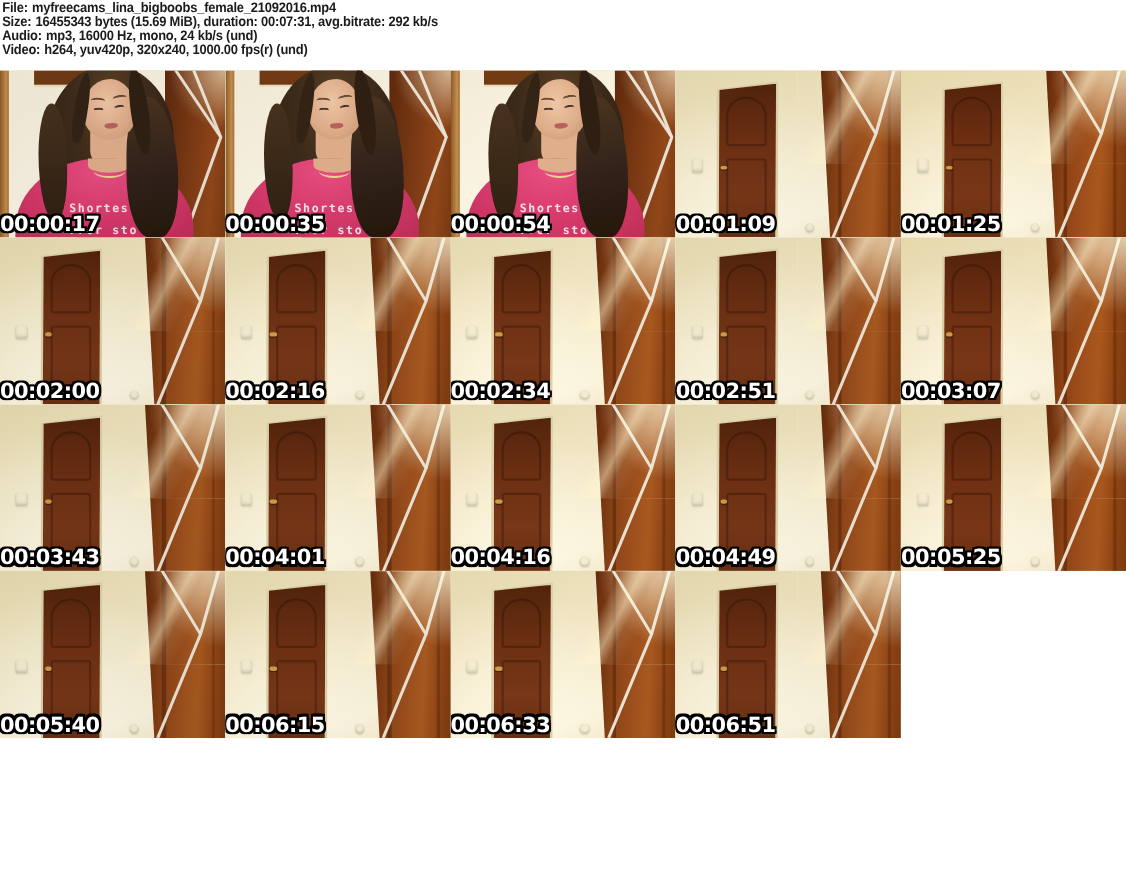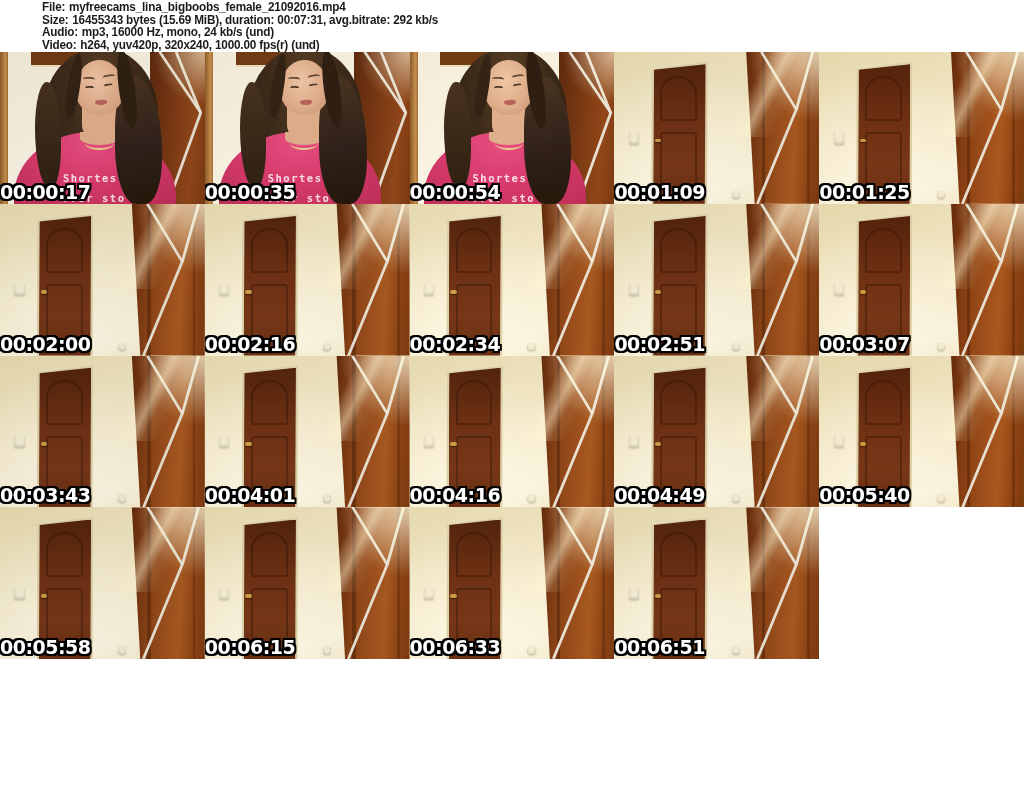--- a/index.html
+++ b/index.html
@@ -3,21 +3,21 @@
 <meta charset="utf-8">
 <title>Video contact sheet</title>
 <style>
   html,body{margin:0;padding:0;background:#888;}
   #sheet{
     position:relative;width:1024px;height:811px;margin:0 auto;
     background:var(--header-bg,#ffffff);overflow:hidden;
     font-family:"Liberation Sans",sans-serif;
   }
   
-  .header{height:52px;padding:1px 0 0 2px;box-sizing:border-box;overflow:hidden;margin-left:40px;}
+  .header{height:64px;padding:1px 0 0 2px;box-sizing:border-box;overflow:hidden;}
   .header-line{
     font-size:12.5px;line-height:12.6px;font-weight:bold;color:var(--header-text,#1b1b1b);
     white-space:nowrap;letter-spacing:-.2px;transform:scaleX(.94);transform-origin:0 0;
   }
   .hl-label{margin-right:4px;}
   
   .grid{
     display:grid;width:1024px;
     grid-template-columns:repeat(5,204.8px);
     grid-template-rows:repeat(5,151.8px);
@@ -494,20 +494,42 @@
           <polyline points="72,0 89,38 70,100"></polyline>
           <polyline points="97,0 89,38"></polyline>
         </svg>
         <div class="flare"></div>
       </div>
 
       <span class="timestamp">00:04:49</span>
     </div>
 
 
+    <div class="thumb is-room">
+      <div class="sc scene-room">
+        <div class="wall"></div>
+        <div class="door-frame"></div>
+        <div class="door"></div>
+        <div class="door-panel dp-top"></div>
+        <div class="door-panel dp-bottom"></div>
+        <div class="door-handle"></div>
+        <div class="light-switch"></div>
+        <div class="wall-socket"></div>
+        <div class="wardrobe"></div>
+        <div class="wardrobe-stile"></div>
+        <div class="wardrobe-stile2"></div>
+        <svg class="cords" viewBox="0 0 100 100" preserveAspectRatio="none">
+          <polyline points="72,0 89,38 70,100"></polyline>
+          <polyline points="97,0 89,38"></polyline>
+        </svg>
+        <div class="flare"></div>
+      </div>
+
+      <span class="timestamp">00:05:25</span>
+    </div>
 
     <div class="thumb is-room">
       <div class="sc scene-room">
         <div class="wall"></div>
         <div class="door-frame"></div>
         <div class="door"></div>
         <div class="door-panel dp-top"></div>
         <div class="door-panel dp-bottom"></div>
         <div class="door-handle"></div>
         <div class="light-switch"></div>
@@ -518,42 +540,20 @@
         <svg class="cords" viewBox="0 0 100 100" preserveAspectRatio="none">
           <polyline points="72,0 89,38 70,100"></polyline>
           <polyline points="97,0 89,38"></polyline>
         </svg>
         <div class="flare"></div>
       </div>
 
       <span class="timestamp">00:05:40</span>
     </div>
 
-    <div class="thumb is-room">
-      <div class="sc scene-room">
-        <div class="wall"></div>
-        <div class="door-frame"></div>
-        <div class="door"></div>
-        <div class="door-panel dp-top"></div>
-        <div class="door-panel dp-bottom"></div>
-        <div class="door-handle"></div>
-        <div class="light-switch"></div>
-        <div class="wall-socket"></div>
-        <div class="wardrobe"></div>
-        <div class="wardrobe-stile"></div>
-        <div class="wardrobe-stile2"></div>
-        <svg class="cords" viewBox="0 0 100 100" preserveAspectRatio="none">
-          <polyline points="72,0 89,38 70,100"></polyline>
-          <polyline points="97,0 89,38"></polyline>
-        </svg>
-        <div class="flare"></div>
-      </div>
-
-      <span class="timestamp">00:05:58</span>
-    </div>
 
     <div class="thumb is-room">
       <div class="sc scene-room">
         <div class="wall"></div>
         <div class="door-frame"></div>
         <div class="door"></div>
         <div class="door-panel dp-top"></div>
         <div class="door-panel dp-bottom"></div>
         <div class="door-handle"></div>
         <div class="light-switch"></div>

